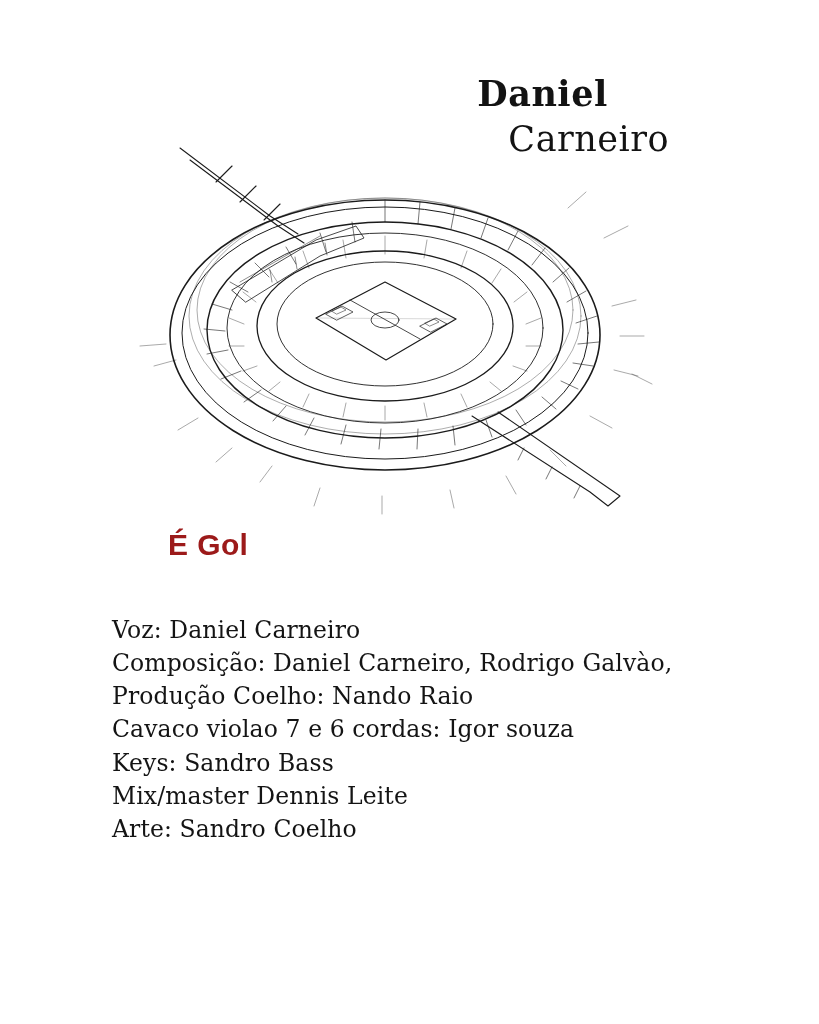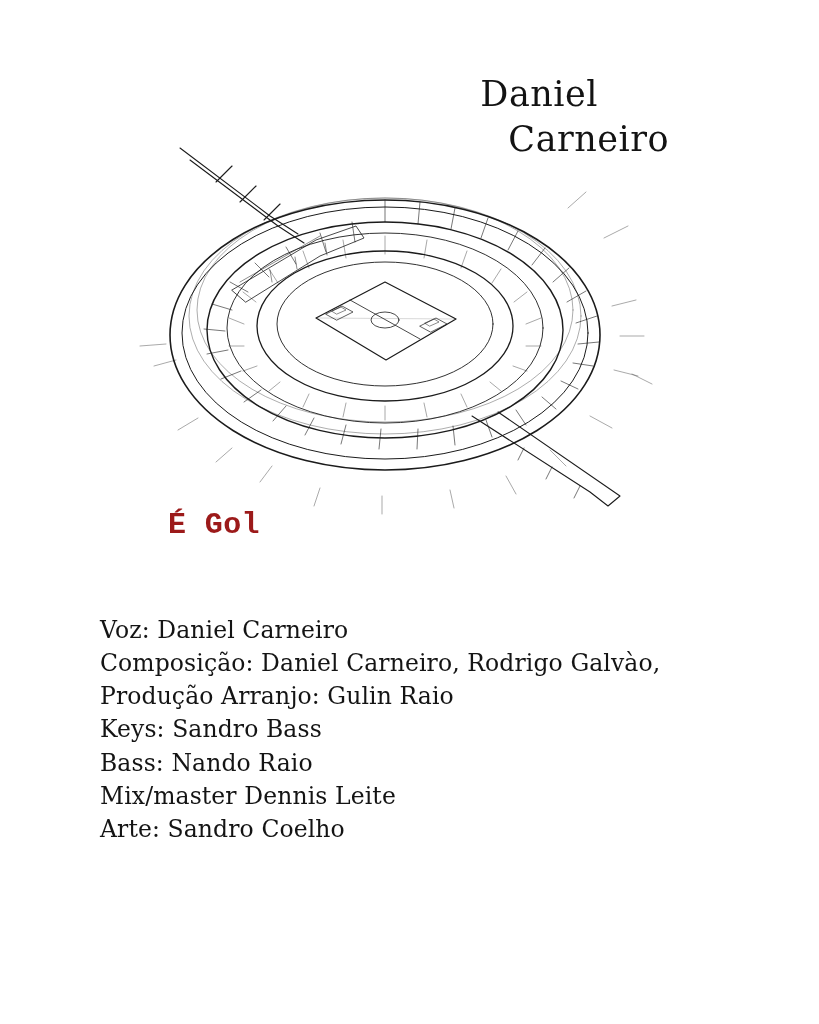--- a/index.html
+++ b/index.html
@@ -21,49 +21,49 @@
     position: absolute;
     top: 72px;
     right: 150px;
     text-align: left;
     line-height: 1.28;
     font-family: "DejaVu Serif", serif;
     font-size: 35px;
     letter-spacing: 0.5px;
     color: #131313;
   }
-  .artist-line-1 { display: block; margin-left: 0px; }
-  .artist-line-2 { display: block; margin-left: 28px; }
+  .artist-line-1 { display: block; margin-left: 13px; font-weight: bold; }
+  .artist-line-2 { display: block; margin-left: 44px; }
 
   
   .illustration {
     position: absolute;
     left: 120px;
     top: 130px;
     width: 540px;
     height: 400px;
   }
   .illustration svg { display: block; width: 100%; height: 100%; }
 
   
   .track-title {
     position: absolute;
     left: 168px;
-    top: 508px;
-    font-family: Liberation Mono, monospace;
+    top: 528px;
+    font-family: Liberation Sans, sans-serif;
     font-size: 30px;
     font-weight: 700;
     color: #9c1a1a;
     letter-spacing: 0.4px;
   }
 
   
   .credits {
     position: absolute;
-    left: 100px;
+    left: 112px;
     top: 614px;
     width: 680px;
     font-family: "DejaVu Serif", serif;
     font-size: 23.5px;
     line-height: 1.41;
     color: #141414;
     letter-spacing: 0.1px;
   }
   .credit-line { display: block; white-space: pre-wrap; }
 </style>
@@ -203,18 +203,18 @@
       </g>
     </g>
   </svg>
 </div>
 
 <div class="track-title" style="color: rgb(156, 26, 26);">É Gol</div>
 
 <div class="credits">
   <span class="credit-line">Voz: Daniel Carneiro</span>
   <span class="credit-line">Composição: Daniel Carneiro, Rodrigo Galvào,</span>
-  <span class="credit-line">Produção Arranjo: Gulin Raio</span>
+  <span class="credit-line">Produção Coelho: Nando Raio</span>
+  <span class="credit-line">Cavaco violao 7 e 6 cordas: Igor souza</span>
   <span class="credit-line">Keys: Sandro Bass</span>
-  <span class="credit-line">Bass: Nando Raio</span>
   <span class="credit-line">Mix/master Dennis Leite</span>
   <span class="credit-line">Arte: Sandro Coelho</span>
 </div>
 
 </body></html>

